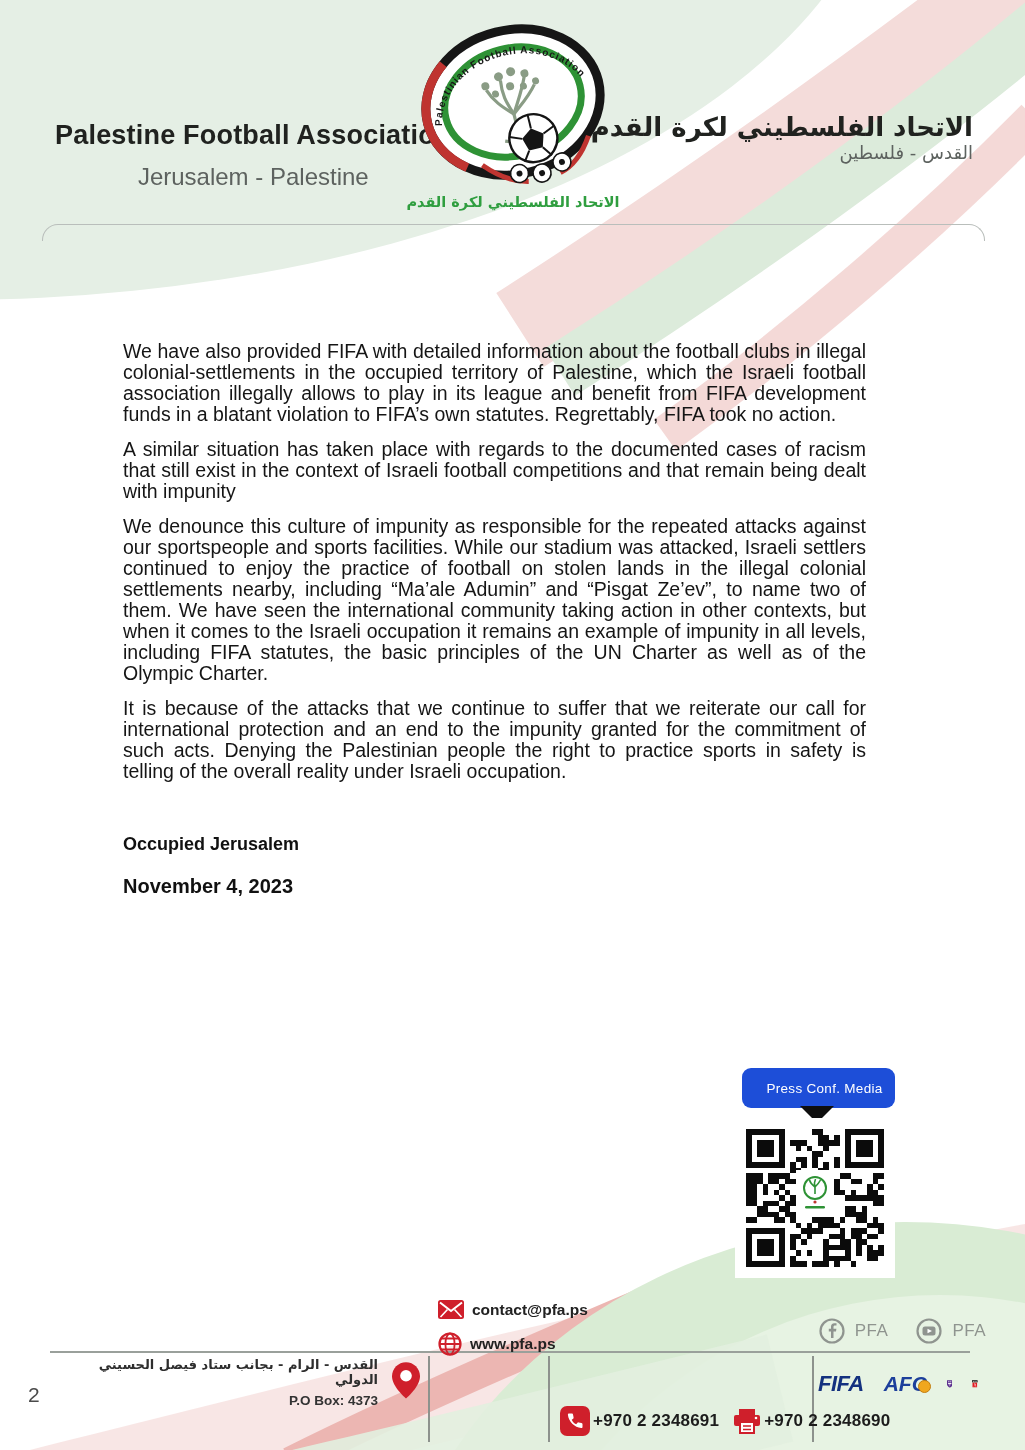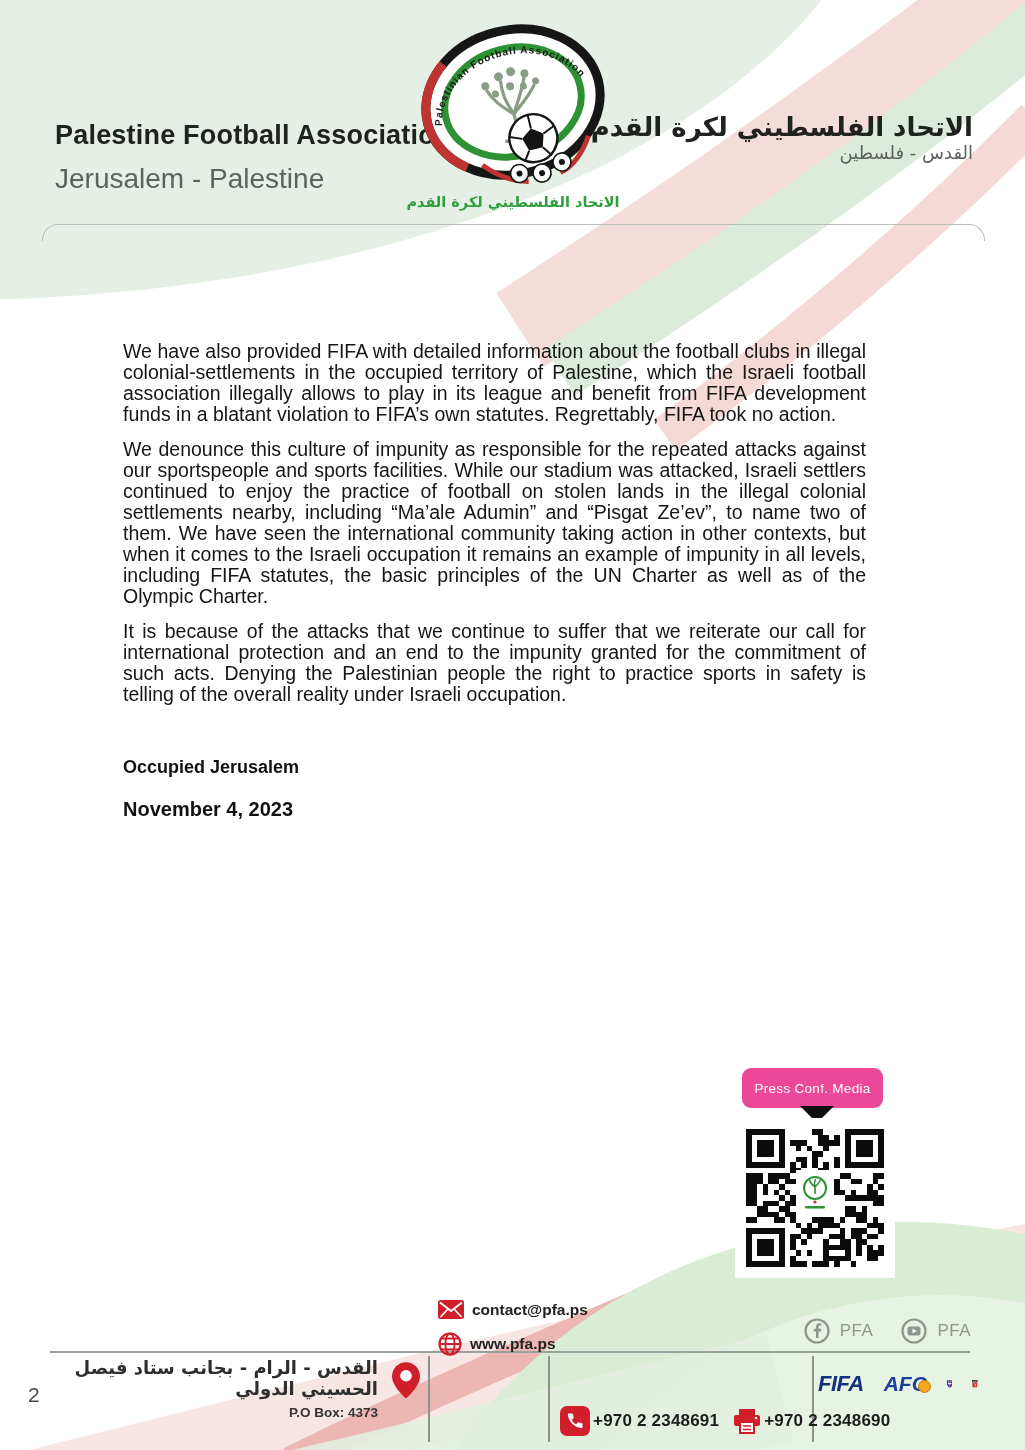--- a/index.html
+++ b/index.html
@@ -4,53 +4,53 @@
 <style>
   html,body{margin:0;padding:0;background:#888;}
   .page{position:relative;width:1025px;height:1450px;background:#ffffff;overflow:hidden;
         font-family:"Liberation Sans",sans-serif;margin:0 auto;}
   .deco{position:absolute;left:0;top:0;z-index:0;}
   .z{position:absolute;z-index:2;}
 
   
   .h-left{left:55px;top:120px;}
   .h-title{font-size:27px;font-weight:bold;color:#20221f;letter-spacing:.2px;}
-  .h-sub{font-size:28px;color:#5d625f;margin-top:12px;}
+  .h-sub{font-size:24px;color:#5d625f;margin-top:12px;text-align:center;}
   .h-right{right:52px;top:112px;text-align:right;direction:rtl;font-family:"DejaVu Sans",sans-serif;}
   .h-ar-title{font-size:26px;font-weight:bold;color:#20221f;}
   .h-ar-sub{font-size:18px;color:#5d625f;margin-top:0;}
   .logo-wrap{left:402px;top:16px;width:222px;text-align:center;}
   .logo-caption{font-family:"DejaVu Sans",sans-serif;font-weight:bold;color:#2f9e3f;font-size:14.5px;margin-top:2px;}
   .h-rule{left:42px;top:224px;width:941px;height:16px;border:1.6px solid #b9bebb;border-bottom:none;
           border-radius:16px 16px 0 0;}
 
   
   .letter{left:123px;top:341px;width:743px;}
   .letter p{font-size:19.5px;line-height:21px;color:#151515;text-align:justify;margin:0 0 14px 0;}
   .signoff{font-size:18px;font-weight:bold;color:#111;margin-top:52px;}
   .signdate{font-size:20px;font-weight:bold;color:#111;margin-top:20px;}
 
   
-  .tooltip{left:742px;top:1068px;width:141px;height:40px;background:#ec4899;border-radius:9px;
-           display:flex;align-items:center;justify-content:center;}
+  .tooltip{left:742px;top:1068px;width:141px;height:40px;background:#1d4ed8;border-radius:9px;
+           display:flex;align-items:center;justify-content:center;padding-left:12px;}
   .tooltip span{color:#fff;font-size:13.5px;letter-spacing:.3px;}
   .tooltip:after{content:"";position:absolute;left:58px;top:38px;border-left:17px solid transparent;
                  border-right:17px solid transparent;border-top:17px solid #0e0e0e;}
   .qr-box{left:735px;top:1118px;width:160px;height:160px;background:#fff;display:flex;
           align-items:center;justify-content:center;}
   .qr-center{position:absolute;left:61px;top:52px;width:38px;height:46px;background:#fff;
              display:flex;flex-direction:column;align-items:center;justify-content:center;}
 
   
-  .social{right:54px;top:1318px;display:flex;align-items:center;gap:10px;color:#8f948f;}
+  .social{right:39px;top:1318px;display:flex;align-items:center;gap:10px;color:#8f948f;}
   .social .lbl{font-size:17px;letter-spacing:.5px;margin-right:18px;}
   .f-rule{left:50px;top:1351px;width:920px;height:2px;background:#9aa09b;}
   .f-page{left:28px;top:1383px;font-size:21px;color:#4a4a4a;}
   .f-address{left:58px;top:1357px;width:320px;text-align:right;}
-  .f-ar{font-family:"DejaVu Sans",sans-serif;direction:rtl;font-size:18px;font-weight:bold;color:#2e2e2e;}
+  .f-ar{font-family:"DejaVu Sans",sans-serif;direction:rtl;font-size:13px;font-weight:bold;color:#2e2e2e;}
   .f-en{font-size:16.5px;font-weight:bold;color:#2b2b2b;margin-top:5px;}
   .f-po{font-size:13.5px;font-weight:bold;color:#333;margin-top:6px;}
   .pin{left:392px;top:1362px;}
   .vdiv{top:1356px;width:2px;height:86px;background:#8d928d;}
   .f-contact{left:438px;top:1300px;display:flex;flex-direction:column;gap:13px;}
   .crow{display:flex;align-items:center;gap:8px;font-size:15.5px;font-weight:bold;color:#222;}
   .f-phones{left:560px;top:1406px;display:flex;align-items:center;gap:3px;}
   .f-phones .num{font-size:17px;font-weight:bold;color:#1c1c1c;letter-spacing:.2px;}
   .f-phones .gap{width:8px;}
   .f-logos{left:818px;top:1360px;width:160px;height:48px;display:flex;align-items:center;gap:20px;}
@@ -137,20 +137,21 @@
         </g>
       </g>
     </svg>
     <div class="logo-caption">الاتحاد الفلسطيني لكرة القدم</div>
   </div>
 
   <div class="z h-rule"></div>
 
   <div class="z letter">
     <p>We have also provided FIFA with detailed information about the football clubs in illegal colonial-settlements in the occupied territory of Palestine, which the Israeli football association illegally allows to play in its league and benefit from FIFA development funds in a blatant violation to FIFA’s own statutes. Regrettably, FIFA took no action.</p>
+    <p>A similar situation has taken place with regards to the documented cases of racism that still exist in the context of Israeli football competitions and that remain being dealt with impunity</p>
     <p>We denounce this culture of impunity as responsible for the repeated attacks against our sportspeople and sports facilities. While our stadium was attacked, Israeli settlers continued to enjoy the practice of football on stolen lands in the illegal colonial settlements nearby, including “Ma’ale Adumin” and “Pisgat Ze’ev”, to name two of them. We have seen the international community taking action in other contexts, but when it comes to the Israeli occupation it remains an example of impunity in all levels, including FIFA statutes, the basic principles of the UN Charter as well as of the Olympic Charter.</p>
     <p>It is because of the attacks that we continue to suffer that we reiterate our call for international protection and an end to the impunity granted for the commitment of such acts. Denying the Palestinian people the right to practice sports in safety is telling of the overall reality under Israeli occupation.</p>
     <div class="signoff">Occupied Jerusalem</div>
     <div class="signdate">November 4, 2023</div>
   </div>
 
   <div class="z tooltip">
     <span>Press Conf. Media</span>
   </div>
   <div class="z qr-box">

